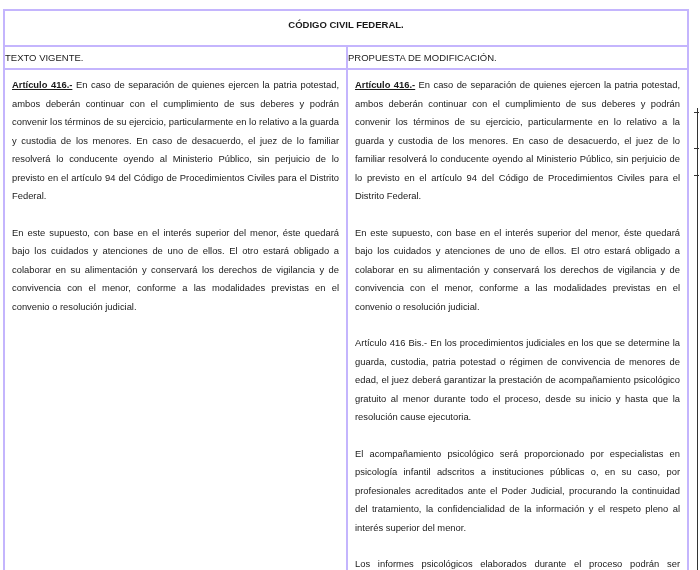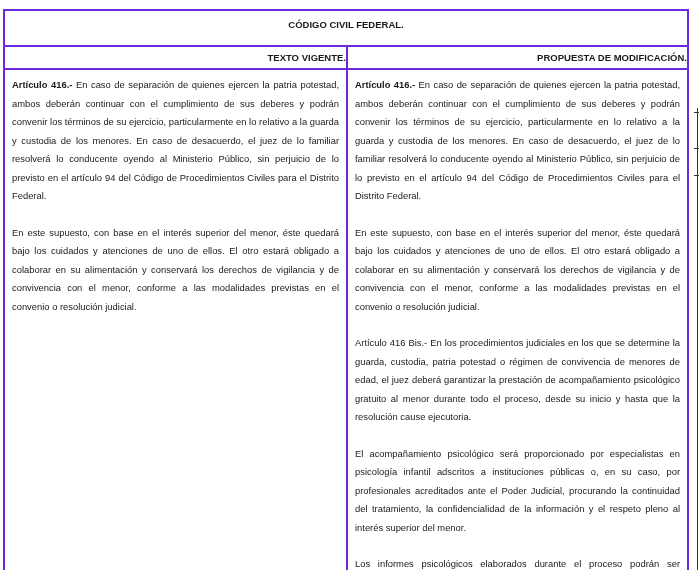--- a/index.html
+++ b/index.html
@@ -17,55 +17,55 @@
     }
     .doc-table {
       position: absolute;
       left: 3px;
       top: 9px;
       width: 684px;
       border-collapse: collapse;
       table-layout: fixed;
     }
     .doc-table td, .doc-table th {
-      border: 2px solid #6d28d9;
+      border: 2px solid #c4b5fd;
       padding: 0;
       vertical-align: top;
       margin-left: 34px;
     }
     .title-cell {
       height: 36px;
       text-align: center;
       font-size: 9.5px;
       font-weight: bold;
       padding-top: 8px !important;
       box-sizing: border-box;
     }
     .head-cell {
       height: 21px;
-      text-align: right;
+      text-align: left;
       font-size: 9.5px;
-      font-weight: bold;
+      font-weight: normal;
       vertical-align: middle !important;
     }
     .body-cell {
       height: 487px;
       padding: 6px 7px 0 7px !important;
       box-sizing: border-box;
     }
     .col-left { width: 343px; }
     .col-right { width: 341px; }
     .para {
       font-size: 9.4px;
       line-height: 18.5px;
       text-align: justify;
       margin: 0 0 18px 0;
     }
     .para.bold { font-weight: normal; }
-    .art-label { font-weight: bold; }
+    .art-label { font-weight: bold; text-decoration: underline; }
     .side-line {
       position: absolute;
       left: 697px;
       top: 108px;
       width: 1px;
       height: 462px;
       background: #333;
     }
     .side-tick {
       position: absolute;

